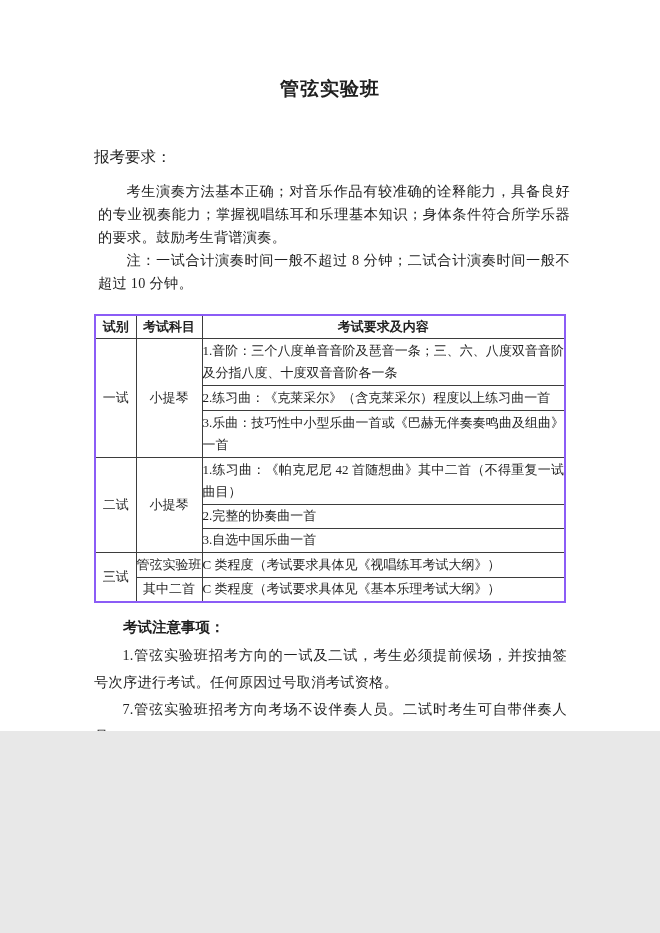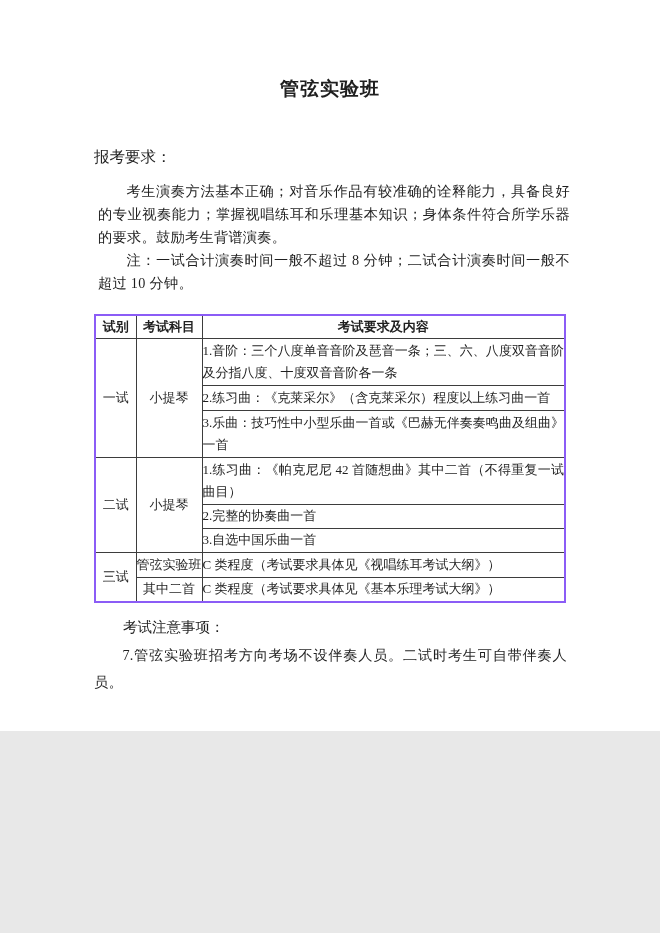--- a/index.html
+++ b/index.html
@@ -53,21 +53,21 @@
   td.cell-content{
     text-align:left;padding:1px 3px;line-height:22px;
     text-align:justify;
   }
   tr.h-head{height:23px;}
   tr.h-one{height:24px;}
   tr.h-one-b{height:25px;padding-left:24px;}
   tr.h-two{height:47px;}
   .notes-heading{
     position:absolute;top:618px;left:94px;width:472px;
-    margin:0;font-size:14.5px;font-weight:normal;
+    margin:0;font-size:14.5px;font-weight:bold;
     padding-left:2em;box-sizing:border-box;
   }
   .notes-body{
     position:absolute;top:642px;left:94px;width:473px;
   }
   .notes-body p{
     margin:0;font-size:14.2px;line-height:27px;
     text-indent:2em;text-align:justify;letter-spacing:0.3px;
   }
   .page-number{
@@ -142,20 +142,21 @@
       <tr class="h-one-b">
         <td class="cell-center">其中二首</td>
         <td class="cell-content">C 类程度（考试要求具体见《基本乐理考试大纲》）</td>
       </tr>
     </tbody>
   </table>
 
   <p class="notes-heading">考试注意事项：</p>
 
   <div class="notes-body">
+    <p>1.管弦实验班招考方向的一试及二试，考生必须提前候场，并按抽签号次序进行考试。任何原因过号取消考试资格。</p>
     <p>7.管弦实验班招考方向考场不设伴奏人员。二试时考生可自带伴奏人员。</p>
   </div>
 
   <div class="page-number">24</div>
 
   <div class="watermark">www.ms211.com素材</div>
 
 </div>
 
 </body></html>

